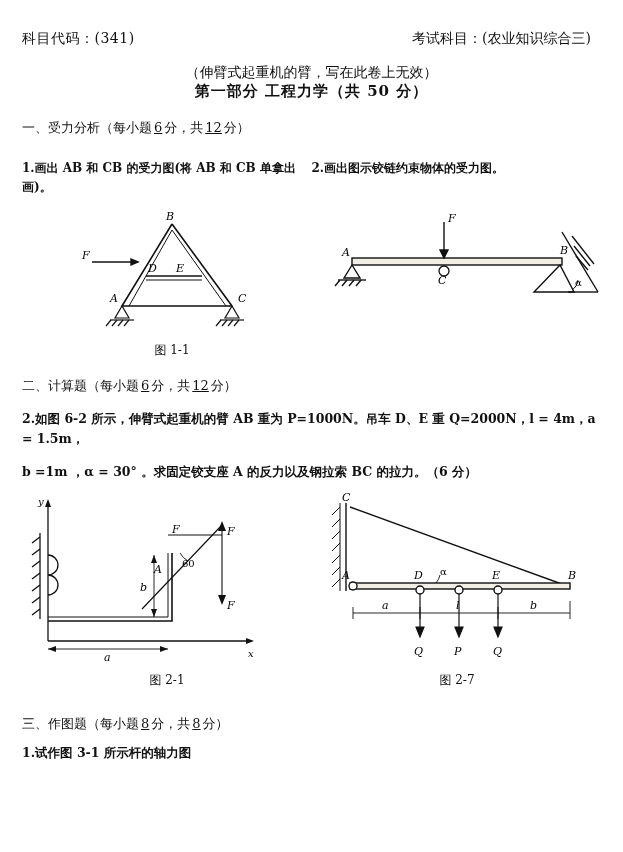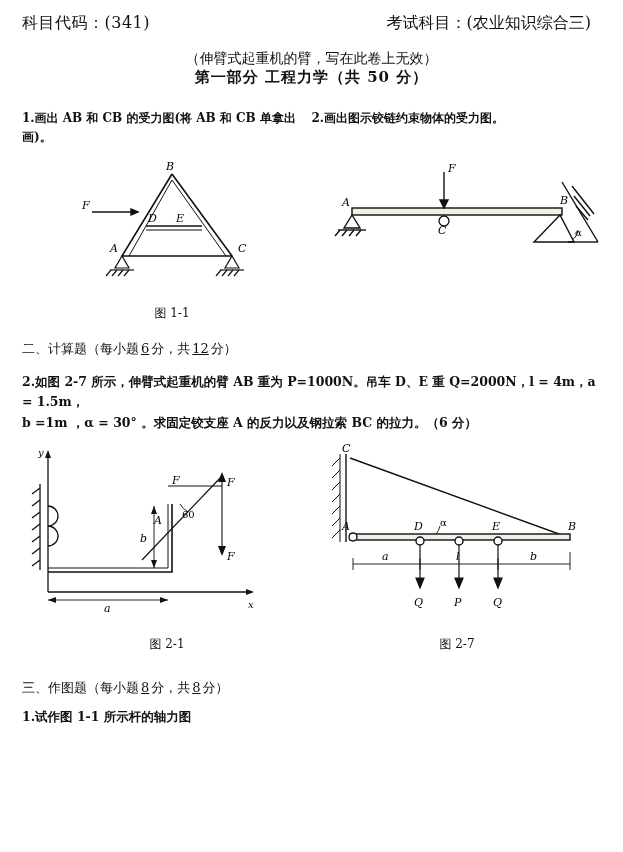--- a/index.html
+++ b/index.html
@@ -19,22 +19,22 @@
     position: relative;
     width: 623px;
     height: 852px;
     box-sizing: border-box;
     padding: 10px 22px;
   }
   .row-head {
     display: flex;
     justify-content: space-between;
     align-items: baseline;
-    font-size: 16px;
-    margin-top: 3px;
+    font-size: 14px;
+    margin-top: 20px;
     gap: 46px;
   }
   .subject-code { letter-spacing: 0.5px; }
   .subject-name { margin-right: 10px; }
   .note-line {
     text-align: center;
     font-size: 14px;
     margin-top: 16px;
   }
   .part-title {
@@ -59,21 +59,21 @@
     display: flex;
     margin-top: 10px;
   }
   .col {
     flex: 1 1 50%;
     position: relative;
   }
   .fig-label {
     text-align: center;
     font-size: 12px;
-    margin-top: 14px;
+    margin-top: 1px;
   }
   .fig-wrap {
     position: relative;
     height: 135px;
   }
   .fig-wrap2 {
     position: relative;
     height: 180px;
   }
   .calc-block { margin-top: 14px; }
@@ -92,20 +92,23 @@
     </div>
     <div class="subject-name">
       <span>考试科目：</span><span>(农业知识综合三)</span>
     </div>
   </div>
 
   <div class="note-line">（伸臂式起重机的臂，写在此卷上无效）</div>
 
   <div class="part-title">第一部分  工程力学（共 50 分）</div>
 
+  <div class="section-title">
+    <span>一、受力分析（每小题</span><span class="u">6</span><span>分，共</span><span class="u">12</span><span>分）</span>
+  </div>
 
   <div class="two-col">
     <div class="col">
       <div class="q-line q-small">1.画出 AB 和 CB 的受力图(将 AB 和 CB 单拿出画)。</div>
     </div>
     <div class="col">
       <div class="q-line q-small">2.画出图示铰链约束物体的受力图。</div>
     </div>
   </div>
 
@@ -199,22 +202,22 @@
       </div>
     </div>
   </div>
 
   <div class="section-title">
     <span>二、计算题（每小题</span><span class="u">6</span><span>分，共</span><span class="u">12</span><span>分）</span>
   </div>
 
 
   <div class="calc-block">
-    <div class="q-line" style="margin-top:0">2.如图 2-7 所示，伸臂式起重机的臂 AB 重为 P=1000N。吊车 D、E 重 Q=2000N，l = 4m，a = 1.5m，</div>
-    <div class="q-line" style="margin-top:2px">b =1m ，α = 30° 。求固定铰支座 A 的反力以及钢拉索 BC 的拉力。（6 分）</div>
+    <div class="q-line" style="margin-top:0">2.如图 6-2 所示，伸臂式起重机的臂 AB 重为 P=1000N。吊车 D、E 重 Q=2000N，l = 4m，a = 1.5m，</div>
+    <div class="q-line" style="margin-top:14px">b =1m ，α = 30° 。求固定铰支座 A 的反力以及钢拉索 BC 的拉力。（6 分）</div>
   </div>
 
   <div class="two-col">
     <div class="col">
       <div class="fig-wrap2">
         <svg width="290" height="175" viewBox="0 0 290 175">
           <g stroke="#111" fill="none" stroke-width="1.3">
 
             <line x1="26" y1="10" x2="26" y2="150"></line>
             <polygon points="26,8 23,16 29,16" fill="#111" stroke="none"></polygon>
@@ -328,16 +331,16 @@
         </svg>
       </div>
       <div class="fig-label">图 2-7</div>
     </div>
   </div>
 
   <div class="sec3">
     <div class="section-title" style="margin-top:16px">
       <span>三、作图题（每小题</span><span class="u">8</span><span>分，共</span><span class="u">8</span><span>分）</span>
     </div>
-    <div class="q-line">1.试作图 1-1 所示杆的轴力图</div>
+    <div class="q-line">1.试作图 3-1 所示杆的轴力图</div>
   </div>
 
 </div>
 
 </body></html>

